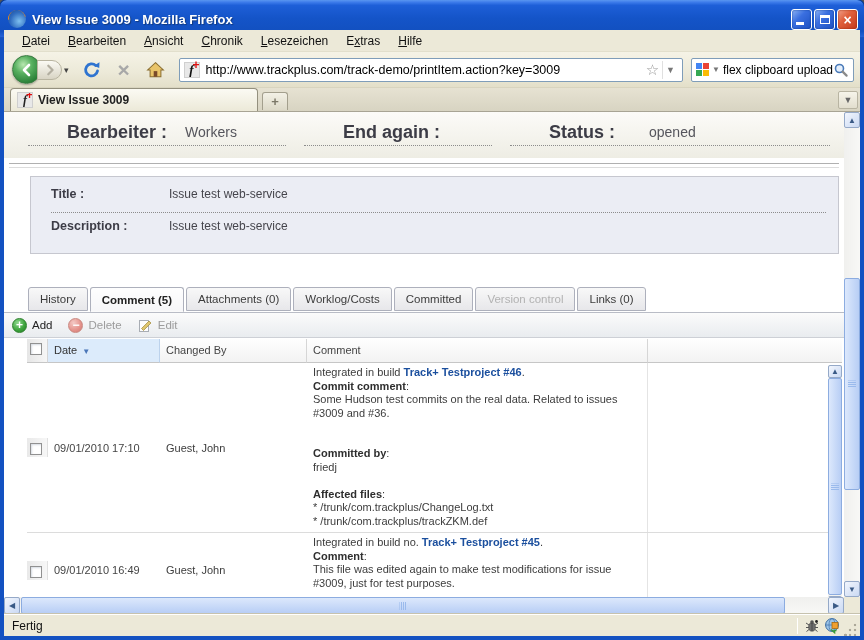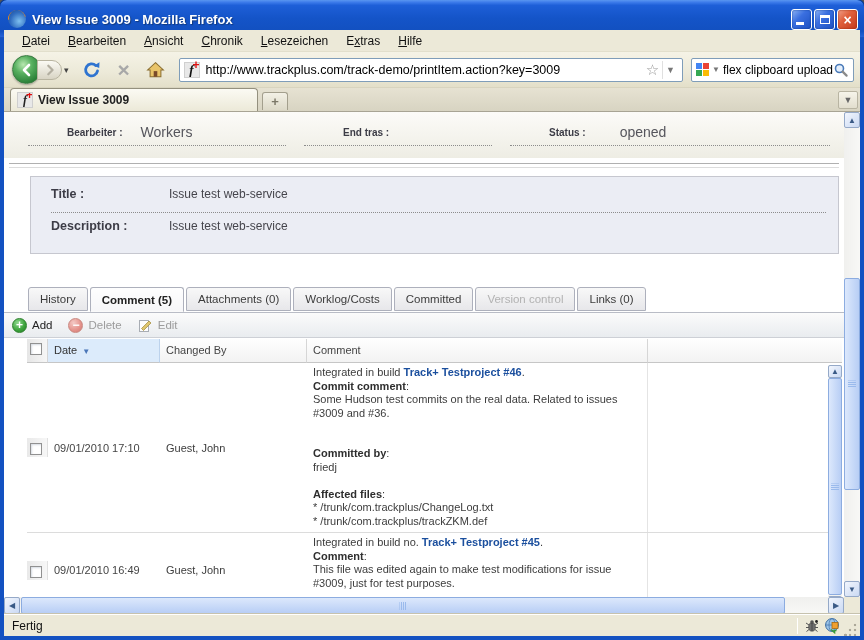--- a/index.html
+++ b/index.html
@@ -73,21 +73,21 @@
     color:#666;font-size:9px;border:1px solid #b8b4a2;border-radius:2px;background:linear-gradient(180deg,#f6f4ea,#e2dece);margin-bottom:2px;}
 
   
   .viewport{position:absolute;left:4px;top:112px;width:840px;height:485px;background:#fff;overflow:hidden;}
 
   .frow{height:46px;background:linear-gradient(180deg,#fcfbf8,#eeede4);display:flex;padding:7px 14px 0 24px;}
   .fcell{height:27px;border-bottom:1px dotted #8c8c8c;display:flex;align-items:center;}
   .fc1{flex:0 0 258px;margin-right:18px;}
   .fc2{flex:0 0 188px;margin-right:18px;}
   .fc3{flex:1 1 auto;}
-  .flabel{font-size:10px;font-weight:bold;color:#3c3c46;padding-left:39px;}
+  .flabel{font-size:18px;font-weight:bold;color:#3c3c46;padding-left:39px;}
   .fvalue{font-size:14px;color:#55555c;margin-left:22px;}
   .fc1 .fvalue{margin-left:18px;}
   .fc3 .fvalue{margin-left:34px;}
 
   .hsep{height:5px;margin:5px 5px 8px 5px;border-top:1px solid #b0b0b0;border-bottom:1px solid #dcdcdc;}
 
   .panel{height:78px;margin:0 5px 0 26px;background:#ebedf4;border:1px solid #c6c7cf;padding:10px 10px 0 20px;}
   .prow{display:flex;align-items:flex-start;height:25px;}
   .plabel{flex:0 0 118px;font-size:12.5px;font-weight:bold;color:#3c3c46;}
   .pvalue{font-size:12px;color:#45454c;}
@@ -261,21 +261,21 @@
   </div>
 
   <div class="viewport">
 
     <div class="frow">
       <div class="fcell fc1">
         <span class="flabel">Bearbeiter :</span>
         <span class="fvalue">Workers</span>
       </div>
       <div class="fcell fc2">
-        <span class="flabel">End tras :</span>
+        <span class="flabel">End again :</span>
         <span class="fvalue"></span>
       </div>
       <div class="fcell fc3">
         <span class="flabel">Status :</span>
         <span class="fvalue">opened</span>
       </div>
     </div>
 
     <div class="hsep"></div>
 

